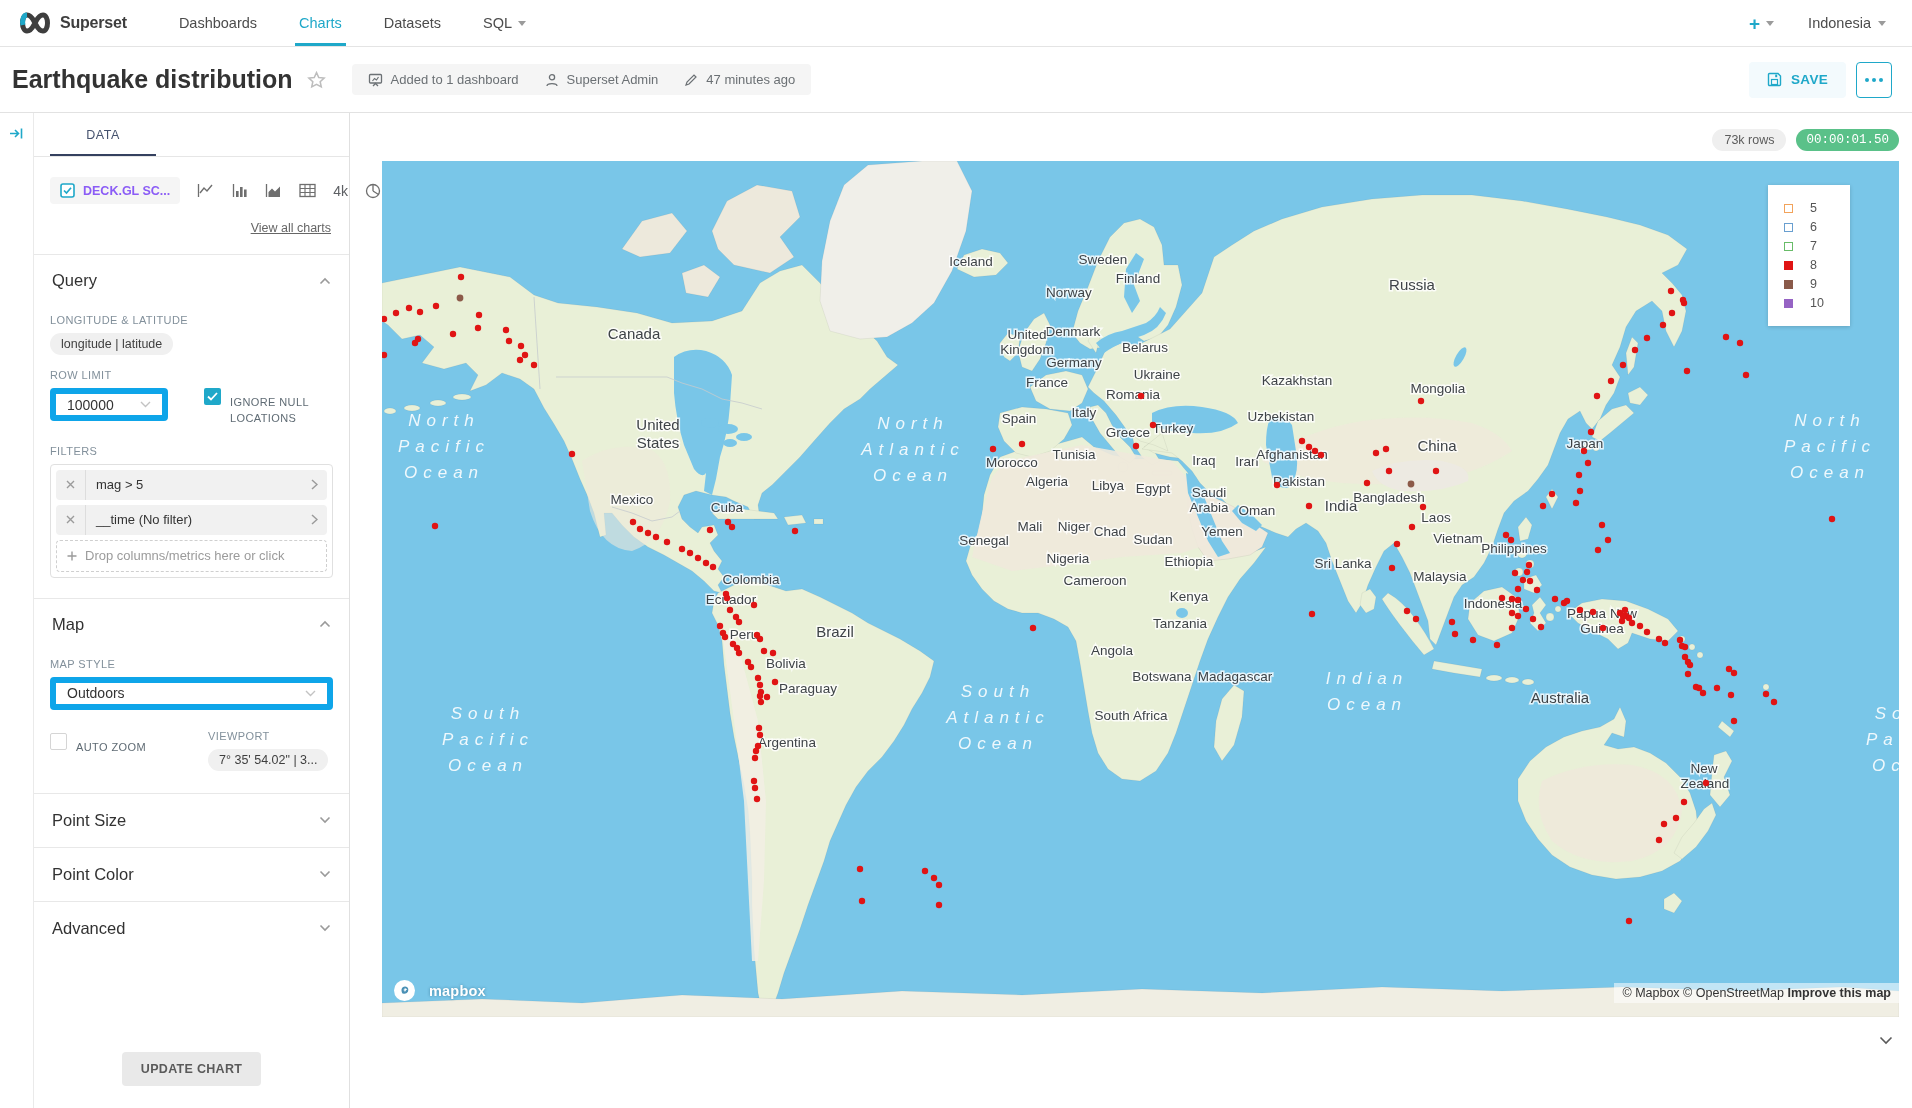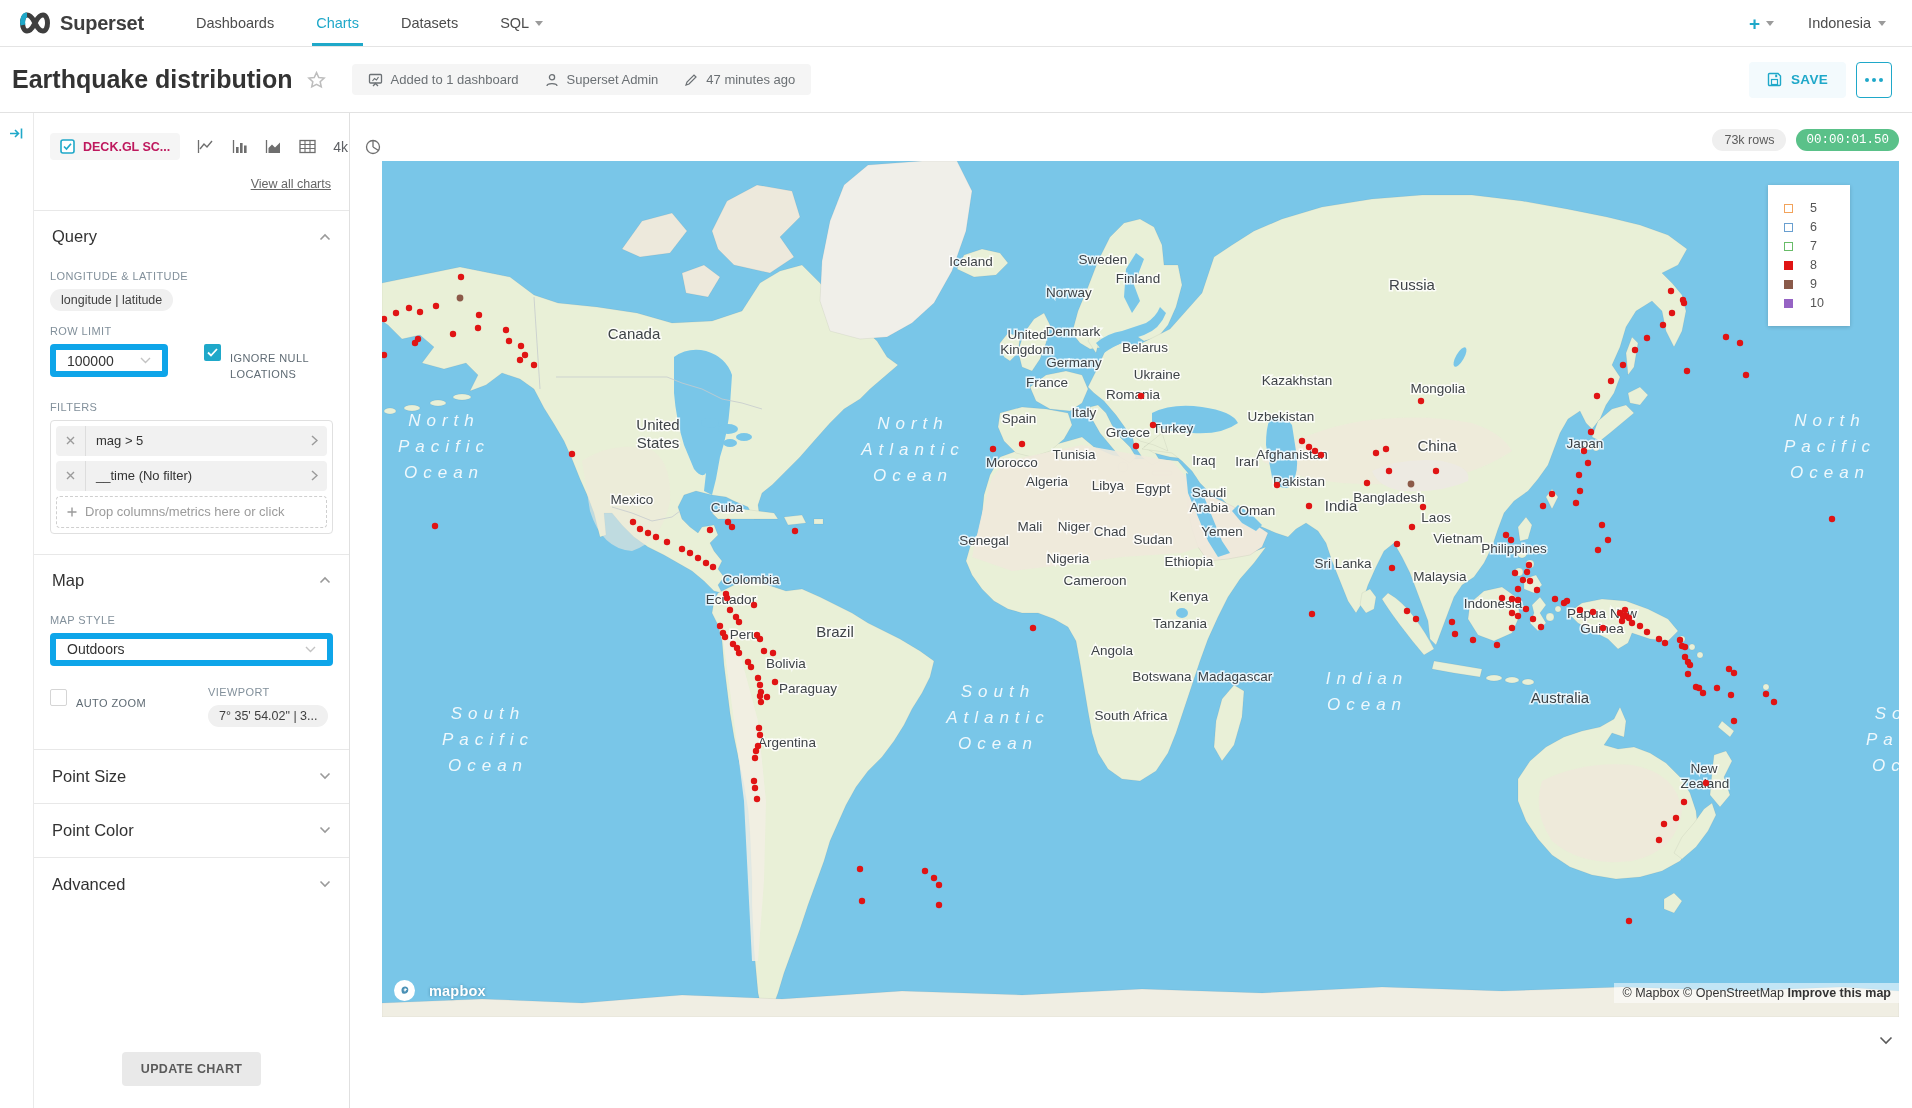--- a/index.html
+++ b/index.html
@@ -1,21 +1,21 @@
 <!DOCTYPE html>
 <html><head>
 <meta charset="utf-8">
 <style>
   *{box-sizing:border-box;margin:0;padding:0}
   body{width:1912px;height:1108px;background:#fff;font-family:"Liberation Sans",sans-serif;color:#333;overflow:hidden}
   
   .navbar{height:47px;display:flex;align-items:stretch;justify-content:space-between;border-bottom:1px solid #E4E4E4;background:#fff;padding:0 26px 0 18px}
   .nav-left{display:flex;align-items:stretch;gap:6px}
   .brand{display:flex;align-items:center;gap:8px;margin-right:28px}
-  .brand-name{font-size:20px;font-weight:bold;color:#3E3E3E;letter-spacing:-.2px}
+  .brand-name{font-size:16px;font-weight:bold;color:#3E3E3E;letter-spacing:-.2px}
   .nav-item{display:flex;align-items:center;gap:6px;padding:0 18px;font-size:14.5px;color:#4C4C4C;cursor:pointer;position:relative}
   .nav-item.active{color:#1FA8C9}
   .nav-item.active:after{content:"";position:absolute;left:14px;right:14px;bottom:0;height:3px;background:#1FA8C9}
   .caret{width:0;height:0;border-left:4px solid transparent;border-right:4px solid transparent;border-top:5px solid #9B9B9B}
   .nav-right{display:flex;align-items:center;gap:34px}
   .plus-group{display:flex;align-items:center;gap:6px;cursor:pointer}
   .plus-glyph{font-size:19px;color:#1FA8C9;font-weight:bold;line-height:1}
   .settings{display:flex;align-items:center;gap:7px;font-size:14.5px;color:#4C4C4C;cursor:pointer}
   
   .chart-header{height:66px;display:flex;align-items:center;justify-content:space-between;padding:0 20px 0 12px;border-bottom:1px solid #E2E2E2}
@@ -29,21 +29,21 @@
   .more-btn i{width:4px;height:4px;border-radius:50%;background:#1FA8C9;display:block}
   
   .content{display:flex;height:995px}
   .rail{width:34px;border-right:1px solid #EAEAEA;padding-top:12px;display:flex;justify-content:center}
   .sidebar{width:316px;border-right:1px solid #E0E0E0;display:flex;flex-direction:column}
   .tabbar{border-bottom:1px solid #E6E6E6;padding:0 16px}
   .tab{display:inline-block;width:106px;text-align:center;padding:15px 0 12px;font-size:12.5px;letter-spacing:.5px;color:#45526E;border-bottom:2px solid #35415F;cursor:pointer}
   .side-scroll{padding:20px 16px 0;flex:1;display:flex;flex-direction:column}
   .viz-row{display:flex;align-items:center;gap:17px}
   .viz-pill{display:flex;align-items:center;gap:8px;background:#F5F5F5;border-radius:4px;padding:6px 10px;cursor:pointer}
-  .viz-pill span{font-size:12.5px;font-weight:bold;color:#be185d;white-space:nowrap}
+  .viz-pill span{font-size:12.5px;font-weight:bold;color:#8b5cf6;white-space:nowrap}
   .viz-icon{display:flex;align-items:center;cursor:pointer}
   .bignum{font-size:14px;color:#5E6064;cursor:pointer}
   .viewall-row{text-align:right;margin:14px 2px 18px}
   .viewall{font-size:12.5px;color:#666;text-decoration:underline;cursor:pointer}
   .divider{height:1px;background:#E8E8E8;margin:0 -16px}
   .sec-head{display:flex;align-items:center;justify-content:space-between;margin:16px 2px 14px;cursor:pointer}
   .sec-title{font-size:16.5px;color:#323232}
   .ctl-label{font-size:11px;letter-spacing:.4px;color:#82909B;margin:10px 0 7px;text-transform:uppercase}
   .pill{display:inline-block;background:#F0F0F0;border-radius:11px;padding:4px 11px;font-size:12.5px;color:#3F3F3F}
   .two-col{display:flex;align-items:flex-start;gap:18px;margin-top:4px}
@@ -174,20 +174,23 @@
 
 <div class="content">
   <div class="rail">
     <svg width="17" height="17" viewBox="0 0 17 17">
       <path d="M2 8.5 H10 M7 5 L10.5 8.5 L7 12" fill="none" stroke="#1FA8C9" stroke-width="1.6"></path>
       <path d="M13.5 3.5 V13.5" stroke="#1FA8C9" stroke-width="1.6"></path>
     </svg>
   </div>
 
   <aside class="sidebar">
+    <div class="tabbar">
+      <span class="tab">DATA</span>
+    </div>
     <div class="side-scroll">
       <div class="viz-row">
         <div class="viz-pill">
           <svg width="15" height="15" viewBox="0 0 15 15">
             <rect x="1" y="1" width="13" height="13" rx="2" fill="#fff" stroke="#1FA8C9" stroke-width="1.6"></rect>
             <path d="M4 7.5 L6.5 10 L11 4.8" fill="none" stroke="#1FA8C9" stroke-width="1.7"></path>
           </svg>
           <span>DECK.GL SC...</span>
         </div>
         <span class="viz-icon">

